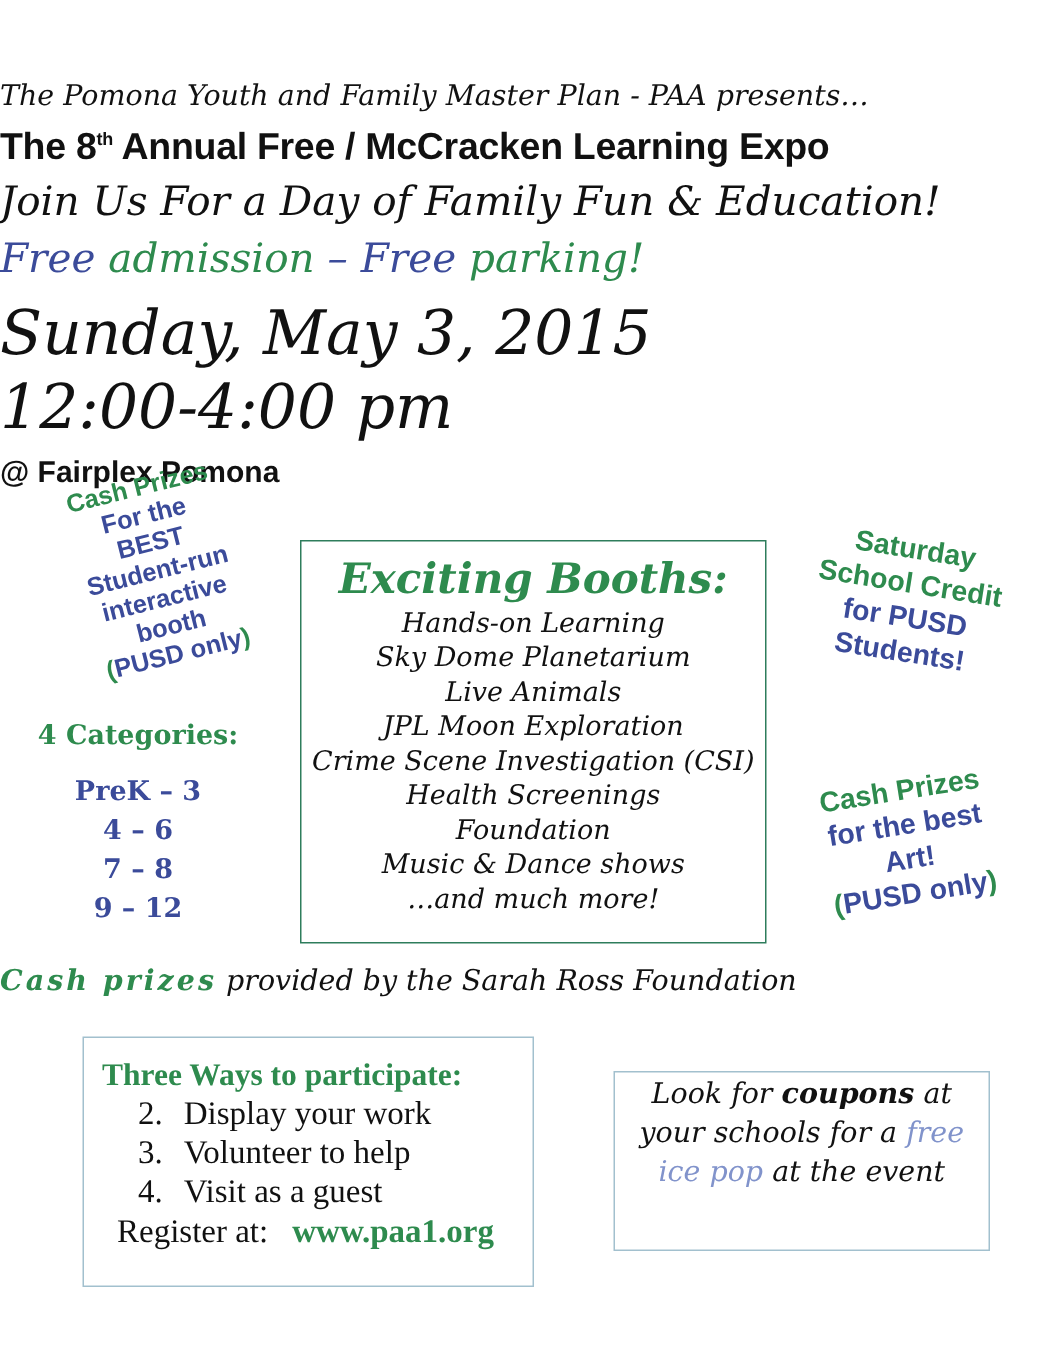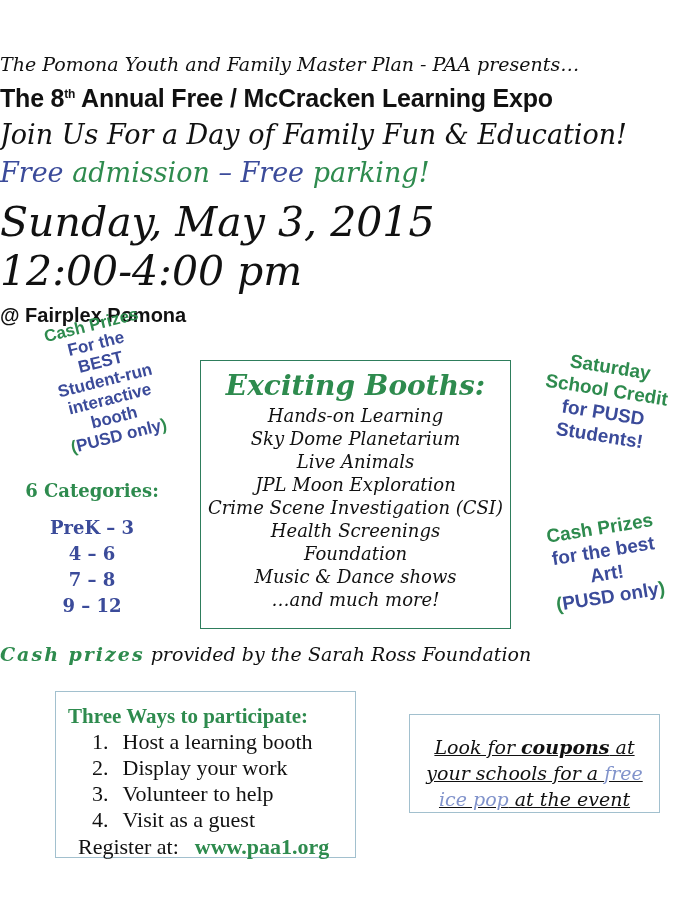--- a/index.html
+++ b/index.html
@@ -45,23 +45,23 @@
 
   .participate-box { position:absolute; left:55px; top:691px; width:301px; height:167px;
                      border:1px solid var(--c-border_blue,#a2c0ce); box-sizing:border-box;
                      font-family:"Liberation Serif",serif; padding:12px 0 0 12px; }
   .participate-heading { font-size:21px; font-weight:700; }
   .participate-item { font-size:22px; line-height:26px; padding-left:24px; }
   .participate-item .num { margin-right:14px; }
   .register-line { font-size:22px; line-height:28px; padding-left:10px; }
   .register-url { font-weight:700; margin-left:16px; }
 
-  .coupon-box { position:absolute; left:409px; top:714px; width:251px; height:99px;
+  .coupon-box { position:absolute; left:409px; top:714px; width:251px; height:120px;
                 border:1px solid var(--c-border_blue,#a2c0ce); box-sizing:border-box;
-                text-align:center; font-size:19px; line-height:26px; padding:19px 8px 0;text-decoration:underline; }
+                text-align:center; font-size:19px; line-height:26px; padding:1px 8px 0; }
   .coupon-bold { font-weight:700; }
 </style>
 </head>
 <body>
 
 <div class="page">
 
   <div class="abs-center script presents">The Pomona Youth and Family Master Plan - PAA presents…</div>
 
   <div class="abs-center title"><span>The 8</span><sup>th</sup><span> Annual Free / McCracken Learning Expo</span></div>
@@ -78,21 +78,21 @@
     <div class="green">Cash Prizes</div>
     <div class="blue">For the</div>
     <div class="blue">BEST</div>
     <div class="blue">Student-run</div>
     <div class="blue">interactive</div>
     <div class="blue">booth</div>
     <div><span class="green">(</span><span class="blue">PUSD only</span><span class="green">)</span></div>
   </div>
 
   <div class="categories">
-    <div class="categories-heading green">6 Categories:</div>
+    <div class="categories-heading green">4 Categories:</div>
     <div class="categories-items blue">
       <div>PreK – 3</div>
       <div>4 – 6</div>
       <div>7 – 8</div>
       <div>9 – 12</div>
     </div>
   </div>
 
   <div class="booths-box">
     <div class="booths-heading green script">Exciting Booths:</div>
@@ -118,21 +118,20 @@
     <div class="green">Cash Prizes</div>
     <div class="blue">for the best</div>
     <div class="blue">Art!</div>
     <div><span class="green">(</span><span class="blue">PUSD only</span><span class="green">)</span></div>
   </div>
 
   <div class="abs-center script sponsor"><span class="sponsor-highlight green">Cash prizes</span><span> provided by the Sarah Ross Foundation</span></div>
 
   <div class="participate-box">
     <div class="participate-heading green">Three Ways to participate:</div>
-    <div class="participate-item"><span class="num">1.</span><span>Host a learning booth</span></div>
     <div class="participate-item"><span class="num">2.</span><span>Display your work</span></div>
     <div class="participate-item"><span class="num">3.</span><span>Volunteer to help</span></div>
     <div class="participate-item"><span class="num">4.</span><span>Visit as a guest</span></div>
     <div class="register-line"><span>Register at:</span><span class="register-url green">www.paa1.org</span></div>
   </div>
 
   <div class="coupon-box script"><span>Look for </span><span class="coupon-bold">coupons</span><span> at your schools for a </span><span class="periwinkle">free ice pop</span><span> at the event</span></div>
 
 </div>
 

